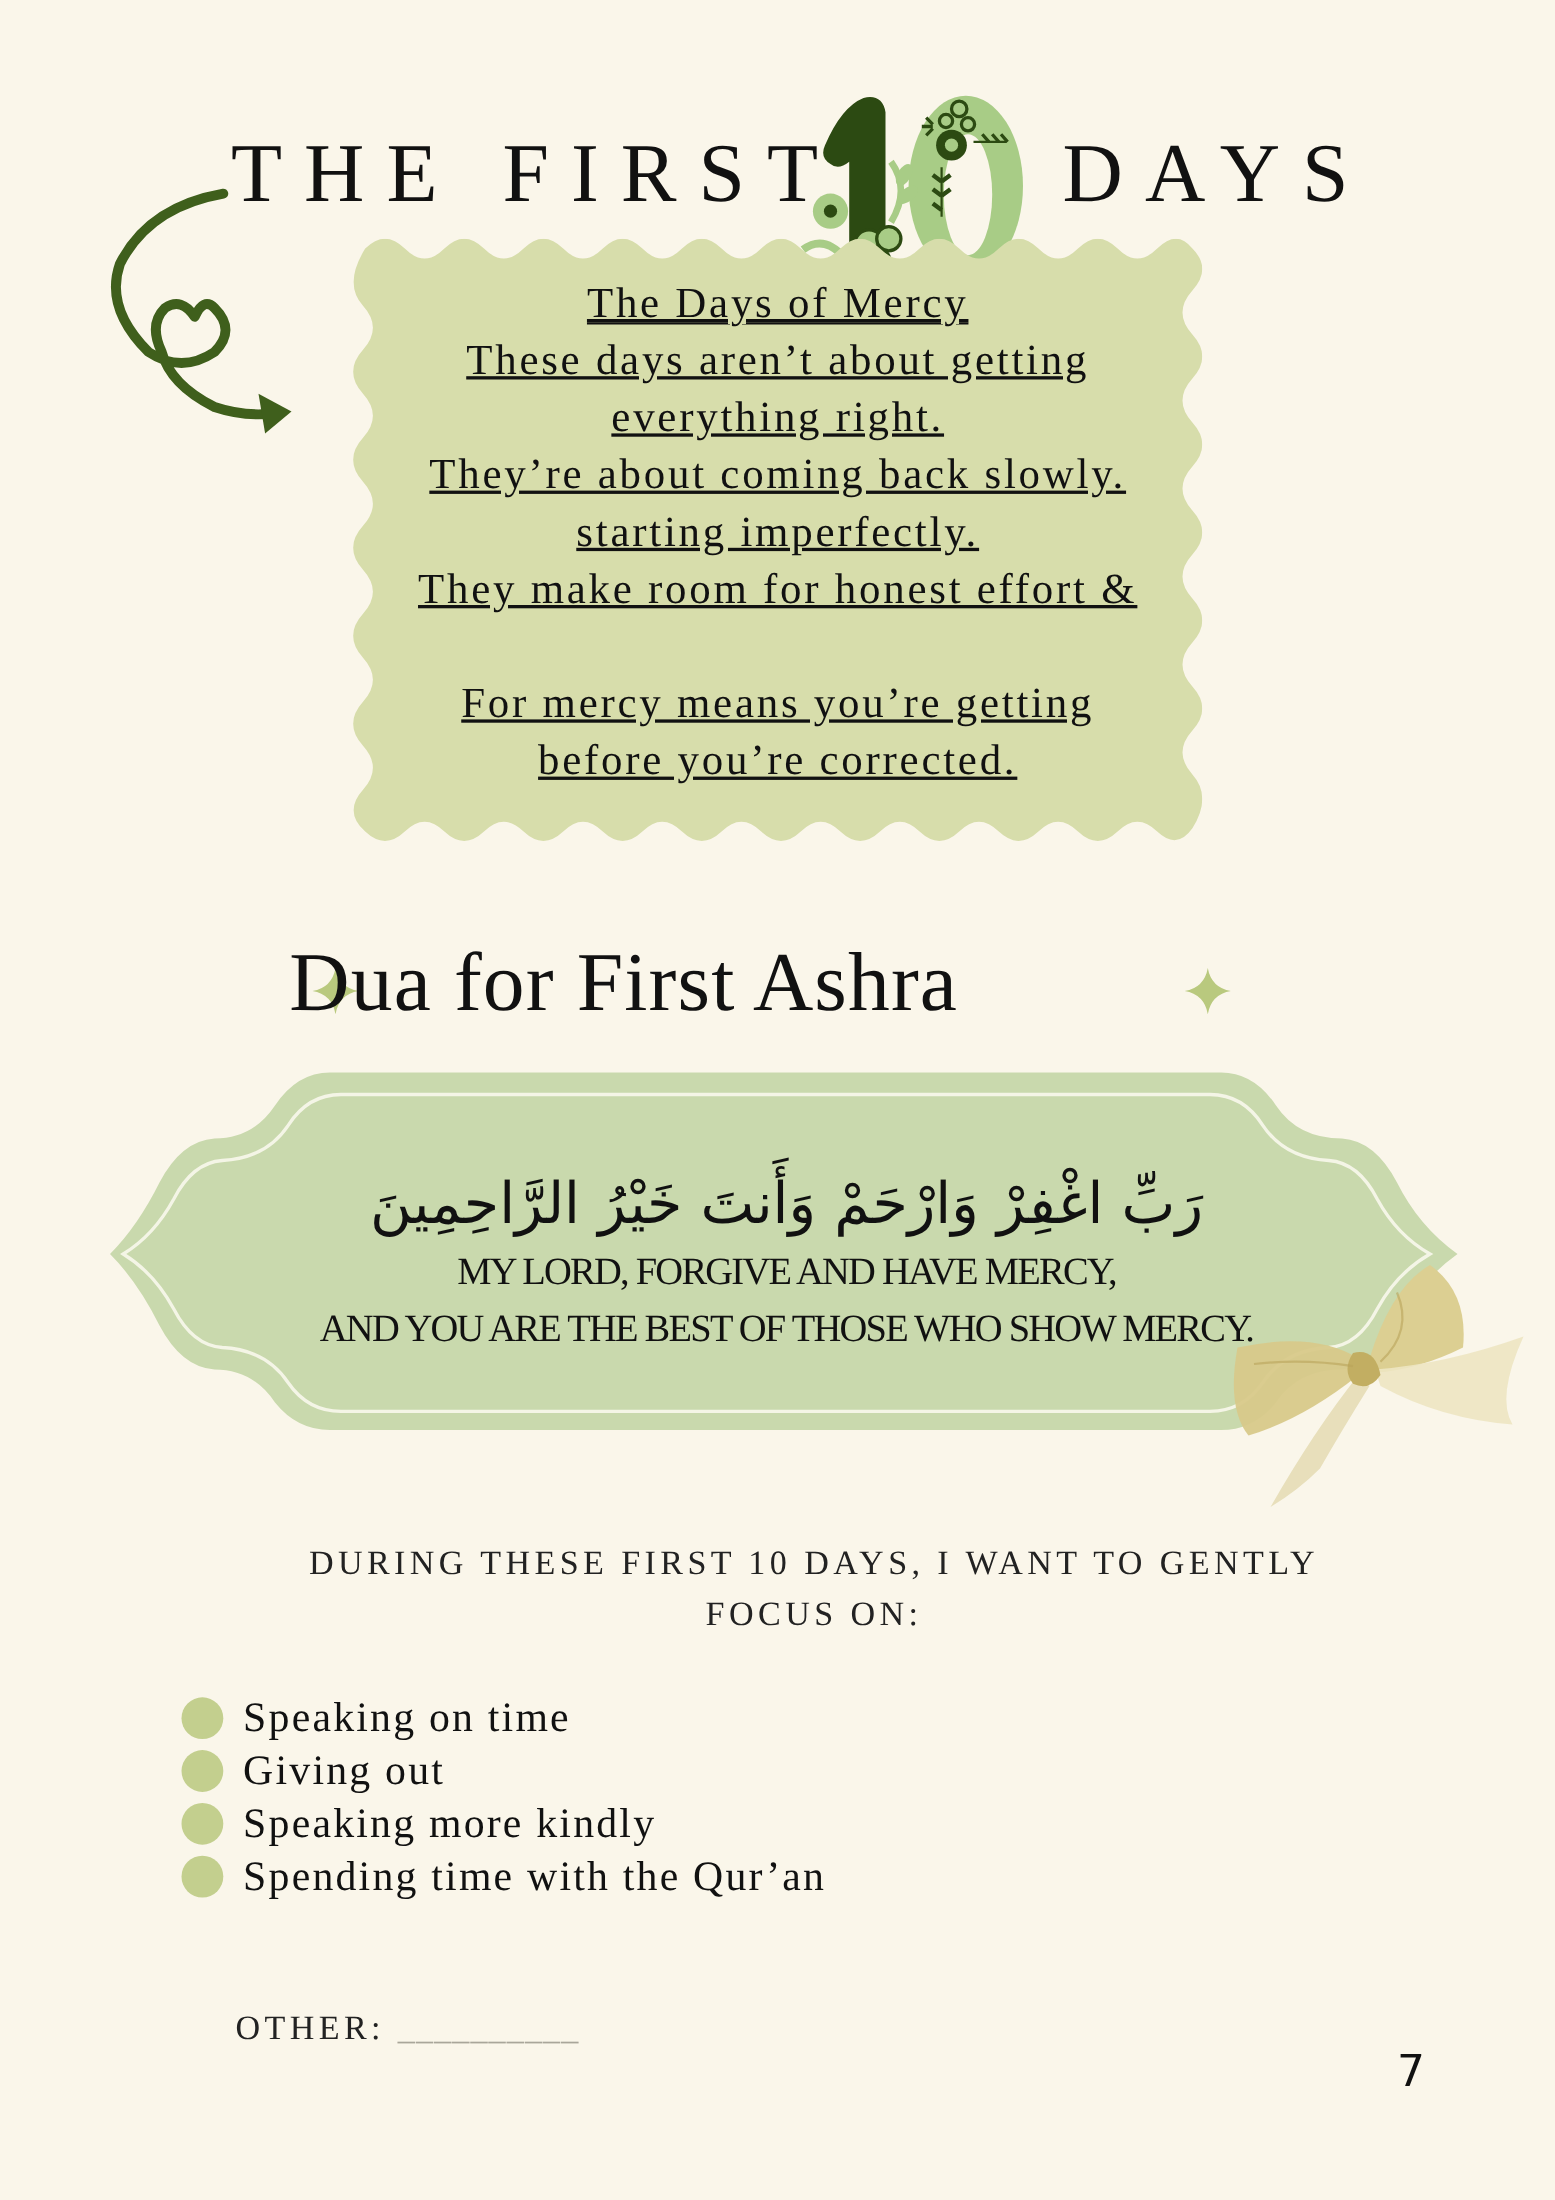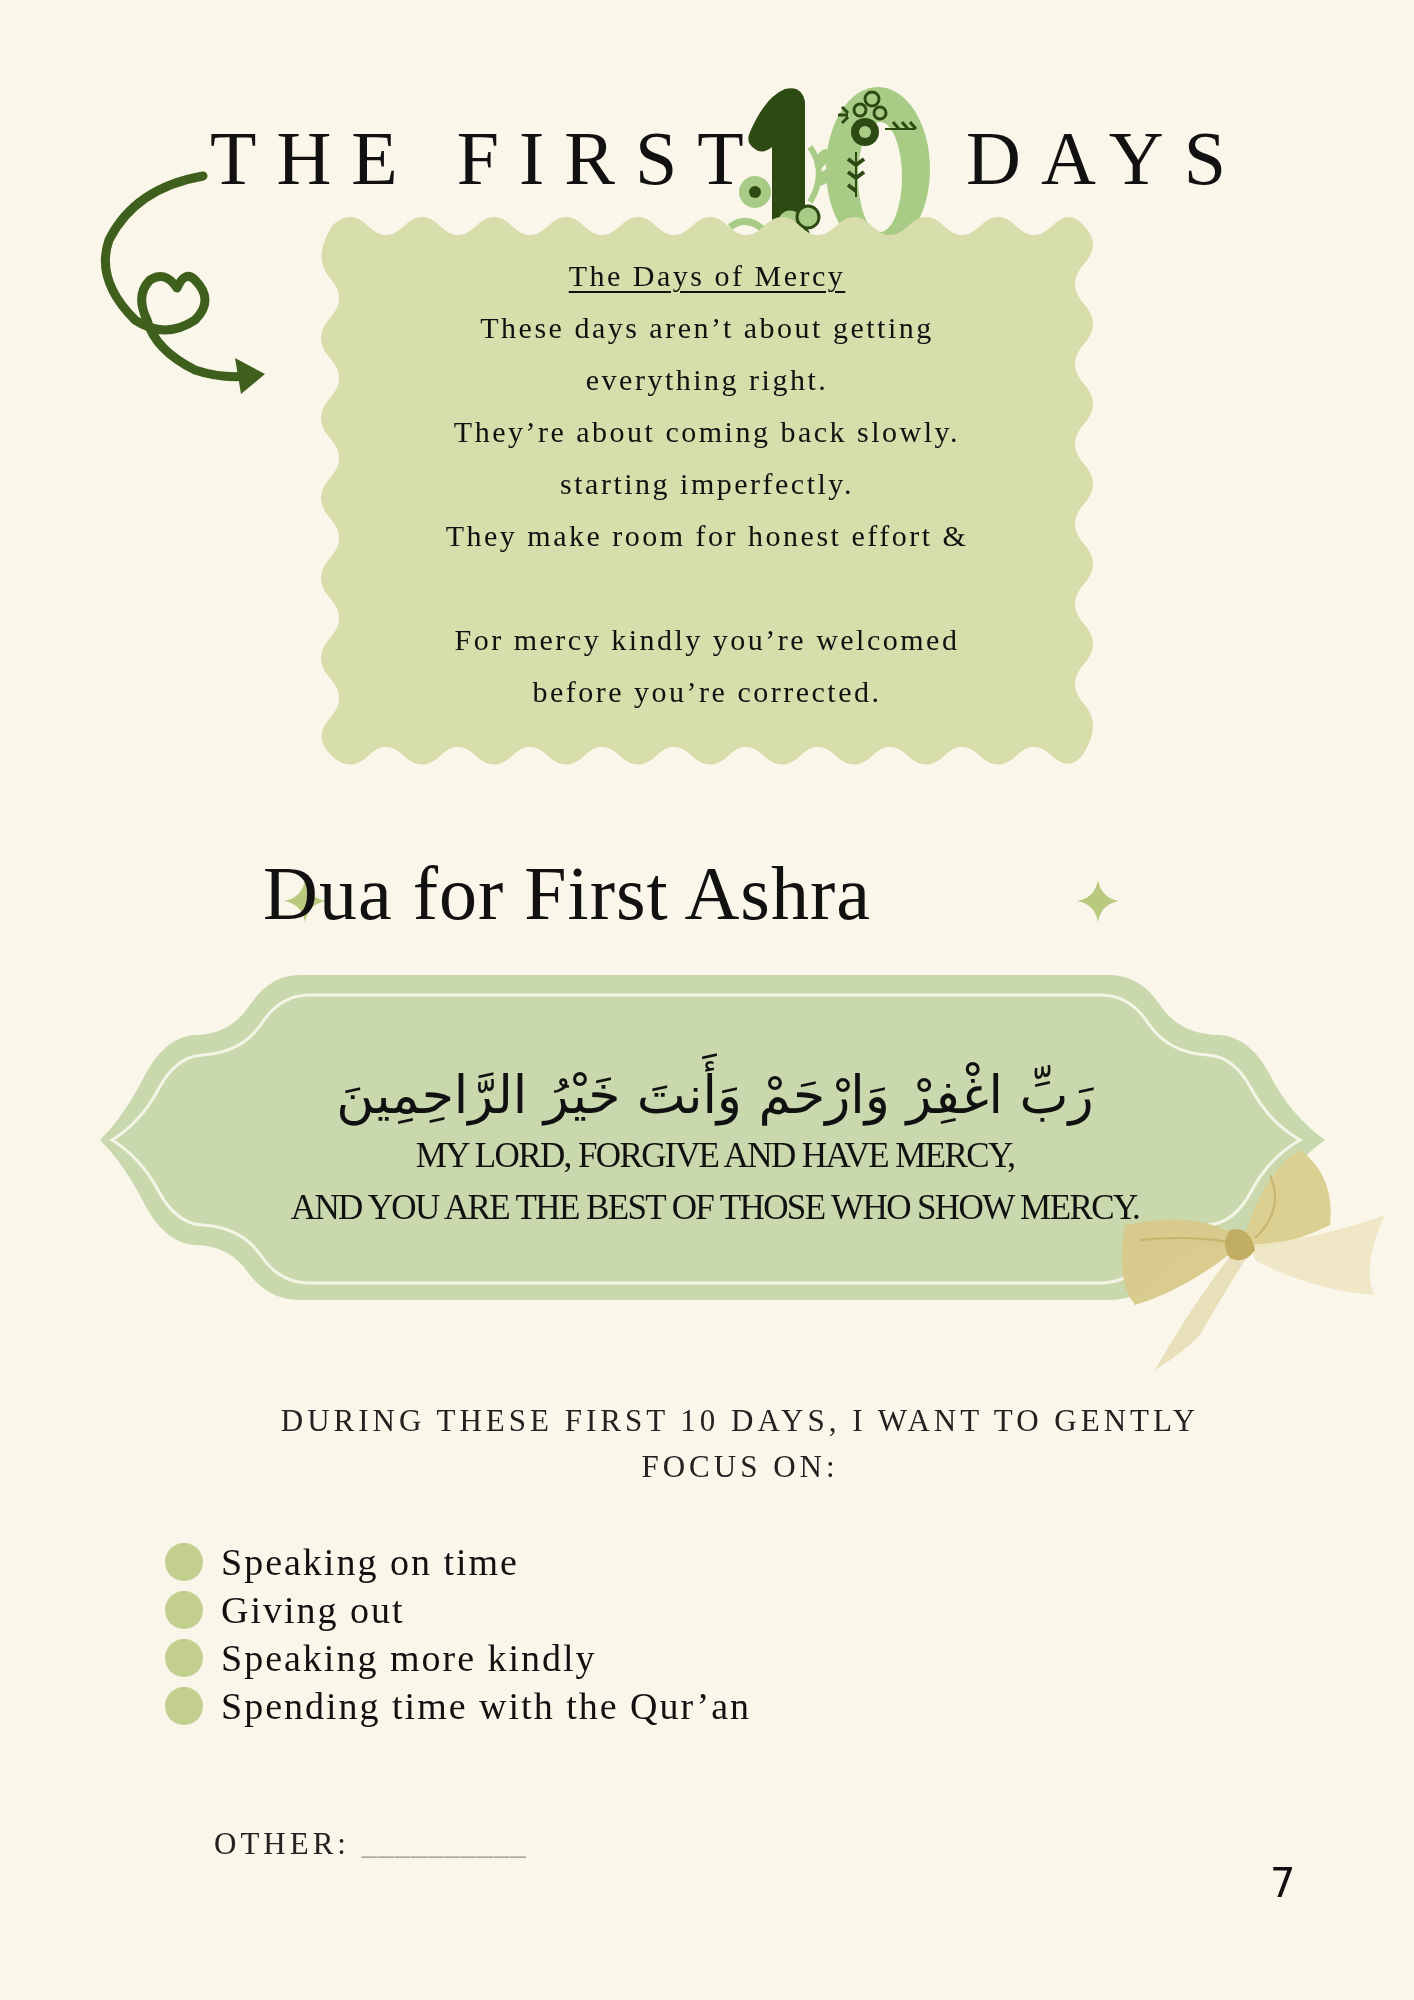--- a/index.html
+++ b/index.html
@@ -26,21 +26,21 @@
 
   
   .arrow { left:95px; top:170px; width:180px; height:240px; }
 
   
   .mercy-card { left:312px; top:208px; width:790px; height:565px; }
   .mercy-text {
     left:312px; top:250px; width:790px;
     text-align:center;
     font-family:"Liberation Serif", serif;
-    font-size:30px; line-height:52px; letter-spacing:2.5px; color:#111;
+    font-size:39px; line-height:52px; letter-spacing:2.5px; color:#111;text-decoration:underline;
   }
   .mercy-text .heading { text-decoration:underline; text-decoration-thickness:2px; text-underline-offset:5px; }
   .mercy-text .gap { height:52px; }
 
   
   .dua-heading {
     left:0; top:850px; width:1134px; text-align:center;
     font-family:"Liberation Serif", serif;
     font-size:76px; letter-spacing:1px; color:#111;
   }
@@ -145,21 +145,21 @@
 </svg>
 
 <div class="abs mercy-text">
   <div class="heading">The Days of Mercy</div>
   <div>These days aren’t about getting</div>
   <div>everything right.</div>
   <div>They’re about coming back slowly.</div>
   <div>starting imperfectly.</div>
   <div>They make room for honest effort &amp;</div>
   <div class="gap"></div>
-  <div>For mercy kindly you’re welcomed</div>
+  <div>For mercy means you’re getting</div>
   <div>before you’re corrected.</div>
 </div>
 
 <svg class="abs sparkle" style="left:284px;" viewBox="0 0 40 40">
   <path d="M20 0 Q23 17 40 20 Q23 23 20 40 Q17 23 0 20 Q17 17 20 0Z" fill="#b9c97e"></path>
 </svg>
 <div class="abs dua-heading">Dua for First Ashra</div>
 <svg class="abs sparkle" style="left:1077px;" viewBox="0 0 40 40">
   <path d="M20 0 Q23 17 40 20 Q23 23 20 40 Q17 23 0 20 Q17 17 20 0Z" fill="#b9c97e"></path>
 </svg>

